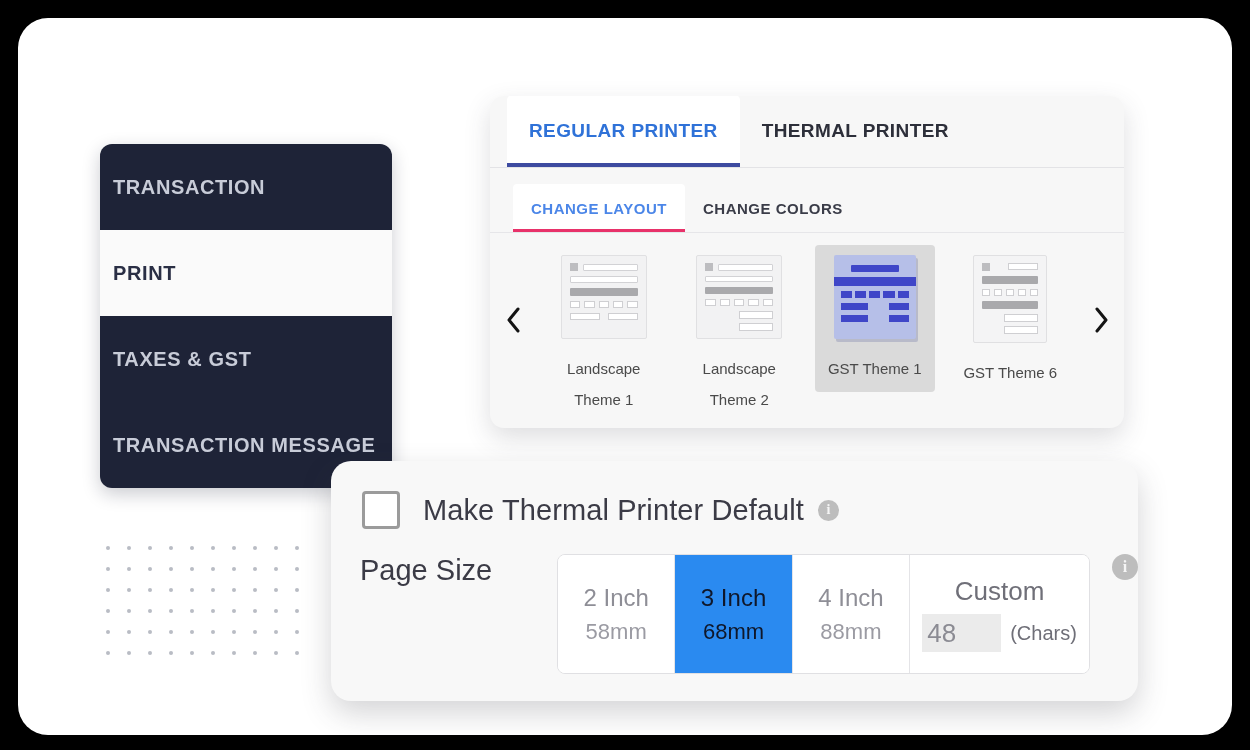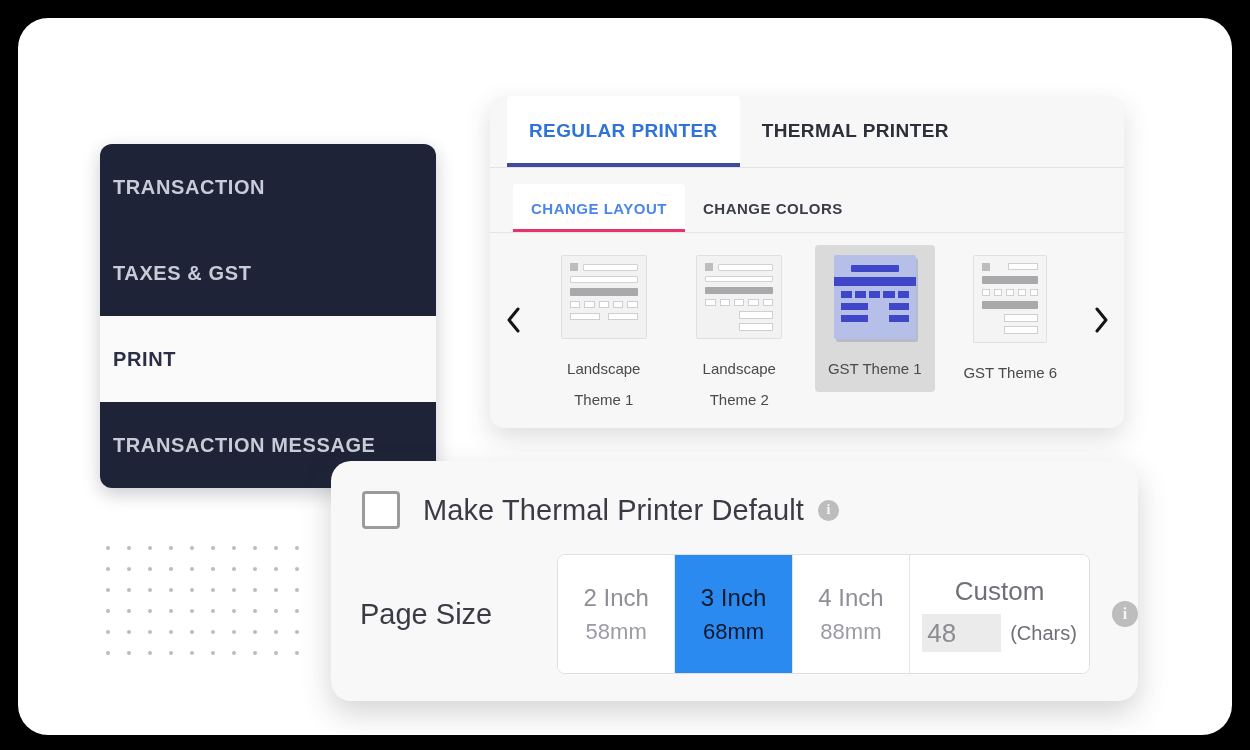--- a/index.html
+++ b/index.html
@@ -26,21 +26,21 @@
     width: 1214px; height: 717px;
     background: #ffffff;
     border-radius: 30px;
     overflow: hidden;
   }
 
   
   #sidebar {
     position: absolute;
     left: 82px; top: 126px;
-    width: 336px; height: 344px;
+    width: 292px; height: 344px;
     background: #1e2337;
     border-radius: 12px;
     overflow: hidden;
     box-shadow: 0 6px 18px rgba(20,25,45,.22);
   }
   .side-item {
     height: 86px;
     display: flex;
     align-items: center;
     padding-left: 13px;
@@ -271,21 +271,20 @@
     font-family: "Liberation Serif", serif;
     display: flex;
     align-items: center;
     justify-content: center;
     flex: none;
   }
   #default-info { margin-left: 14px; }
 
   #pagesize-row {
     display: flex;
-    align-items: center;
     padding: 25px 0 0 29px;
   }
   #pagesize-label {
     font-size: 29px;
     color: #3b3b46;
     width: 197px;
     flex: none;
   }
   #size-group {
     display: flex;
@@ -329,25 +328,25 @@
 </head>
 <body>
 
 <div id="screen">
   <div id="page">
 
     <div id="sidebar">
       <div class="side-item">
         <span>TRANSACTION</span>
       </div>
+      <div class="side-item active">
+        <span>PRINT</span>
+      </div>
       <div class="side-item">
         <span>TAXES &amp; GST</span>
-      </div>
-      <div class="side-item active">
-        <span>PRINT</span>
       </div>
       <div class="side-item">
         <span>TRANSACTION MESSAGE</span>
       </div>
     </div>
 
     <div id="dotgrid">
       <i></i>
         <i></i>
         <i></i>

